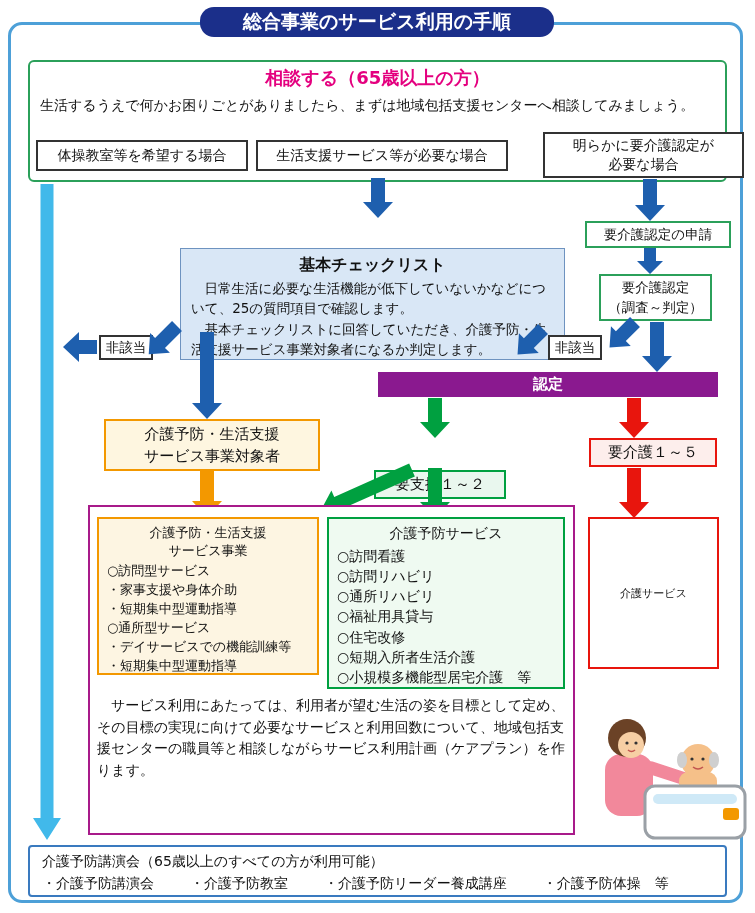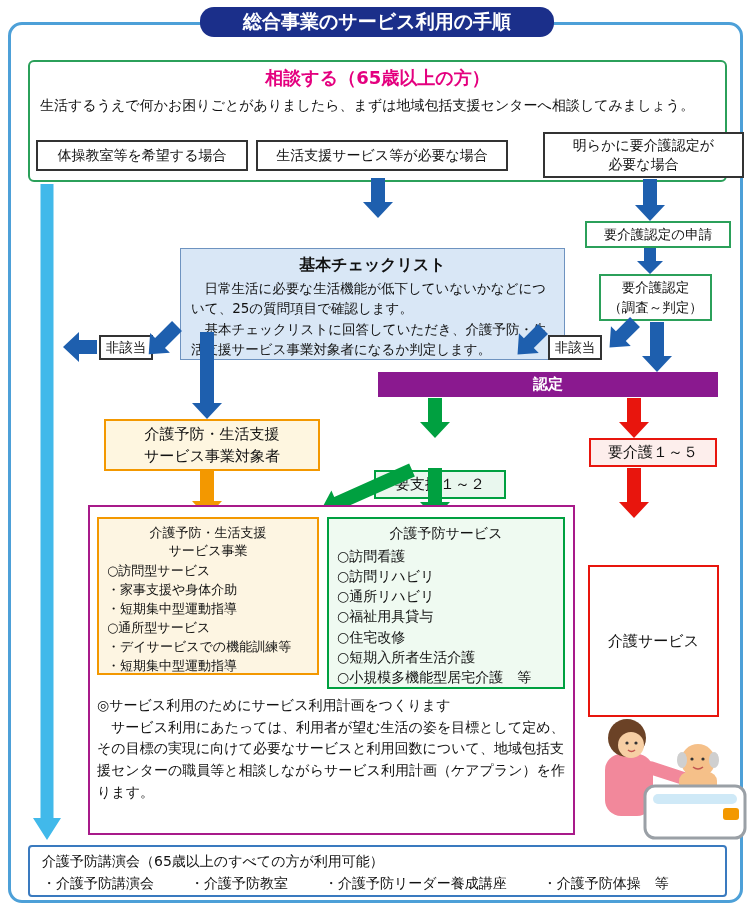--- a/index.html
+++ b/index.html
@@ -39,21 +39,21 @@
   .target-box{left:104px;top:419px;width:216px;height:52px;border:2px solid #f39800;background:#fef6e0;font-size:15px;line-height:1.5;}
   .yoshien-box{left:374px;top:438px;width:132px;height:29px;border:2px solid #00a040;background:#e9f7ee;font-size:15px;margin-top:32px;}
   .yokaigo-box{left:589px;top:438px;width:128px;height:29px;border:2px solid #e8150d;background:#fdeeec;font-size:15px;}
 
   .big-section{left:88px;top:505px;width:487px;height:330px;border:2px solid #a81a8a;background:#fff;}
   .svc-left{left:97px;top:517px;width:222px;height:158px;border:2px solid #f39800;background:#fdf5e2;font-size:13px;padding:5px 8px;}
   .svc-right{left:327px;top:517px;width:238px;height:172px;border:2px solid #00a040;background:#effaf1;font-size:14px;padding:5px 8px;}
   .svc-title{text-align:center;line-height:1.4;margin-bottom:2px;}
   .svc-item{line-height:1.45;}
 
-  .care-box{left:588px;top:517px;width:131px;height:152px;border:2px solid #e8150d;background:#fff;font-size:15px;margin-top:48px;}
+  .care-box{left:588px;top:517px;width:131px;height:152px;border:2px solid #e8150d;background:#fff;font-size:11px;}
 
   .plan-note{left:97px;top:695px;width:470px;font-size:14px;line-height:1.55;}
 
   .bottom-box{left:28px;top:845px;width:699px;height:52px;border:2px solid #3a7abf;border-radius:4px;background:#fff;
               font-size:14px;padding:6px 12px;}
   .bottom-items{display:flex;gap:36px;margin-top:4px;}
 
   svg.arr{position:absolute;overflow:visible;}
 </style>
 </head>
@@ -169,21 +169,20 @@
     <div class="svc-item">○訪問看護</div>
     <div class="svc-item">○訪問リハビリ</div>
     <div class="svc-item">○通所リハビリ</div>
     <div class="svc-item">○福祉用具貸与</div>
     <div class="svc-item">○住宅改修</div>
     <div class="svc-item">○短期入所者生活介護</div>
     <div class="svc-item">○小規模多機能型居宅介護　等</div>
   </div>
 
   <div class="abs plan-note">
-    <div>◎サービス利用のためにサービス利用計画をつくります</div>
     <div class="pre">　サービス利用にあたっては、利用者が望む生活の姿を目標として定め、その目標の実現に向けて必要なサービスと利用回数について、地域包括支援センターの職員等と相談しながらサービス利用計画（ケアプラン）を作ります。</div>
   </div>
 
   <div class="abs flexc care-box">介護サービス</div>
 
   <svg class="arr" style="left:575px;top:688px;" width="176" height="158" viewBox="0 0 176 158">
 
     <rect x="30" y="66" width="48" height="62" rx="16" fill="#f2889b"></rect>
     <g transform="rotate(18 72 78)">
         <rect x="70" y="72" width="48" height="13" rx="6" fill="#f2889b"></rect>

